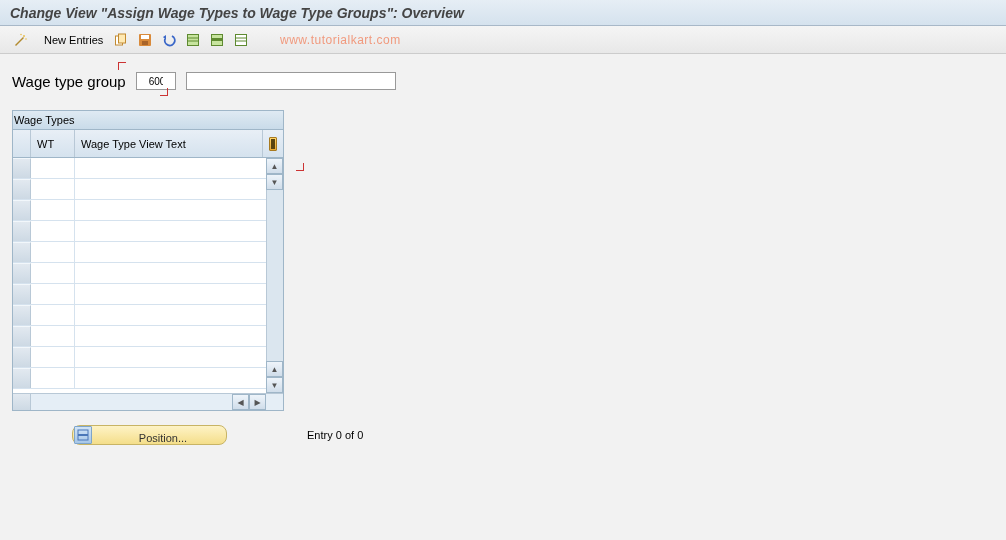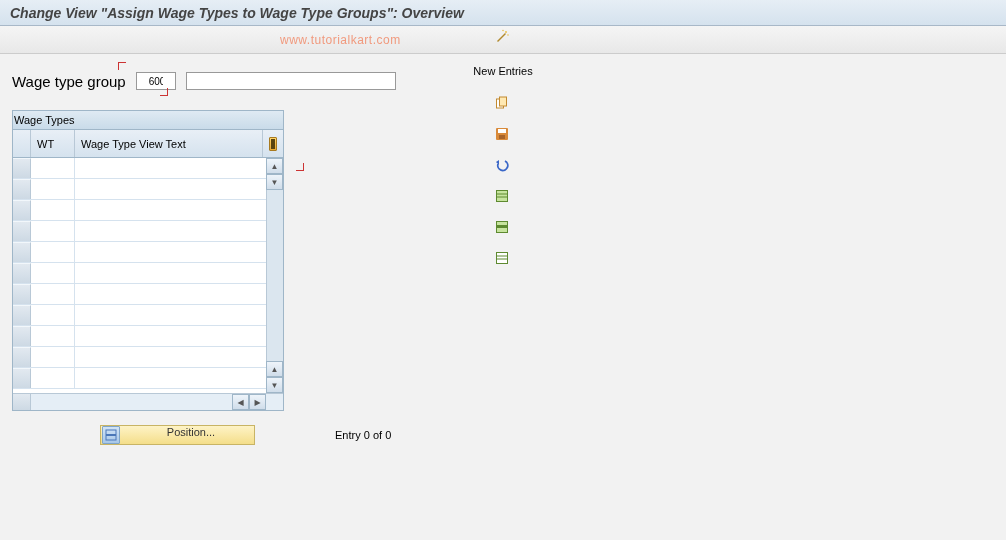--- a/index.html
+++ b/index.html
@@ -26,22 +26,21 @@
       font-size: 14px;
       color: #444;
     }
     .toolbar {
       background: linear-gradient(to bottom, #f5f5f5, #e8e8e8);
       border-bottom: 1px solid #ccc;
       height: 28px;
       display: flex;
       align-items: center;
       padding: 0 8px;
-      gap: 17px;
-      flex-direction: column;
+      gap: 6px;
     }
     .tb-icon {
       width: 16px;
       height: 16px;
       display: inline-flex;
       align-items: center;
       justify-content: center;
       margin-right: 2px;
     }
     .tb-btn-text {
@@ -180,30 +179,29 @@
 
     .footer-row {
       display:flex;
       align-items:center;
       gap: 80px;
       margin-top: 14px;
       margin-left: 60px;
     }
     .position-btn {
       display:flex;
-      align-items:flex-start;
+      align-items:flex-end;
       gap:8px;
       width: 155px;
       height: 20px;
       background: linear-gradient(to bottom,#fef3c6,#f4de8a);
       border: 1px solid #c8b465;
-      border-radius: 0;
+      border-radius: 8px;
       cursor:pointer;
       position: relative;
-      margin-left: 28px;
     }
     .position-btn .pico {
       width:18px;height:18px;margin-left:1px;
       display:flex;align-items:center;justify-content:center;
       background: linear-gradient(to bottom,#d1e4f7,#a7c7e8);
       border:1px solid #7fa5c9;
       border-radius:1px;
     }
     .position-btn .plabel { flex:1; text-align:center; font-size:11px; color:#333;}
     .entry-txt { font-size:11px; }

